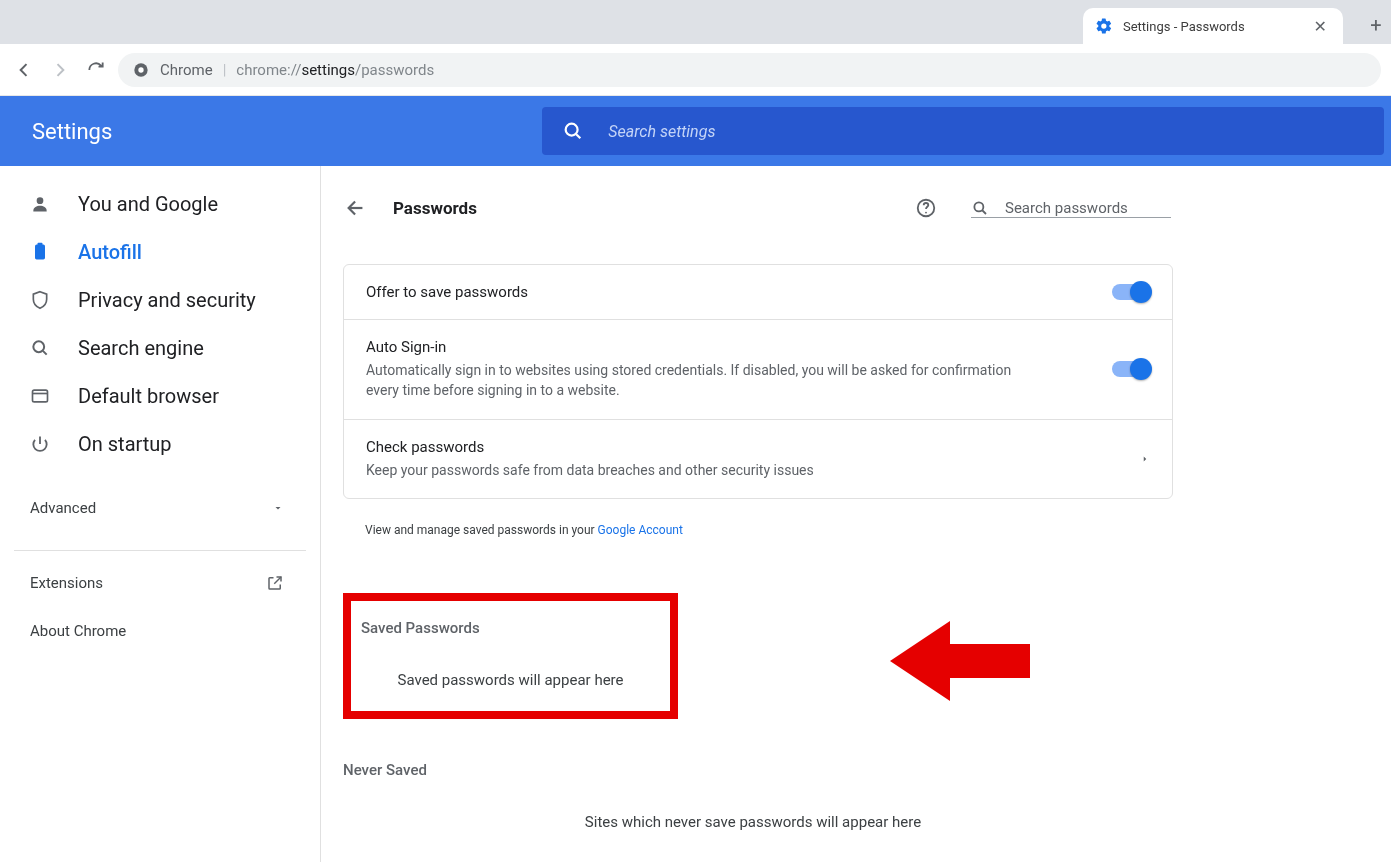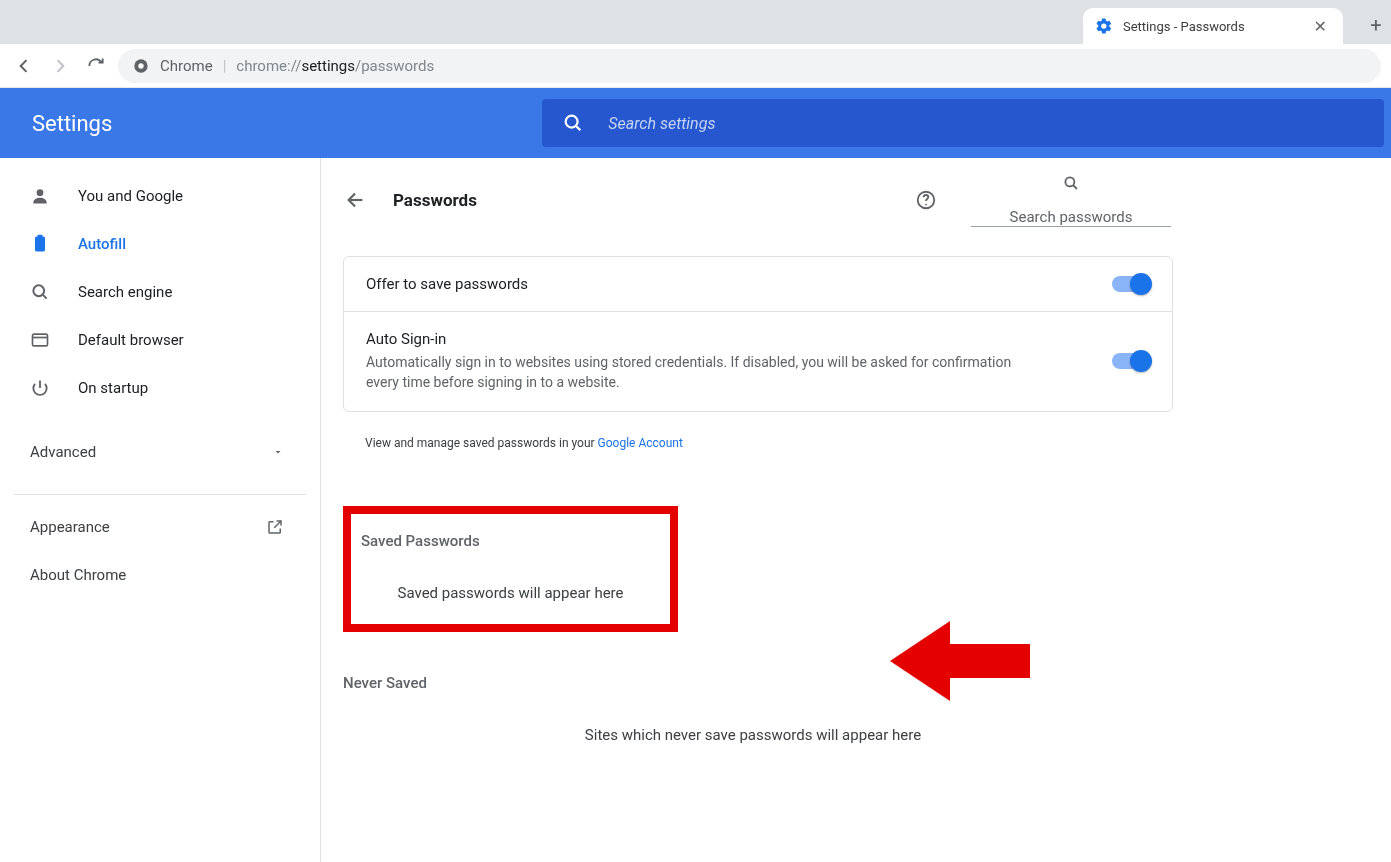--- a/index.html
+++ b/index.html
@@ -7,21 +7,21 @@
 
 
 .browser-chrome { background: #dee1e6; }
 .tab-strip { display: flex; align-items: flex-end; height: 44px; padding-left: 8px; justify-content: flex-end; }
 .tab { background: #fff; border-radius: 10px 10px 0 0; height: 36px; display: flex; align-items: center; padding: 0 12px; min-width: 260px; position: relative; }
 .tab .favicon { width: 18px; height: 18px; margin-right: 10px; display:flex; align-items:center; justify-content:center; }
 .tab .tab-title { font-size: 13px; color: #3c3c3c; flex: 1; }
 .tab .close-x { font-size: 16px; color: #5f6368; padding: 0 4px; cursor: pointer; }
 .new-tab-btn { width: 30px; height: 30px; display:flex; align-items:center; justify-content:center; margin-left: 18px; margin-bottom:4px; font-size: 20px; color:#5f6368; }
 
-.toolbar { background:#fff; display:flex; align-items:center; height:44px; padding: 0 10px; gap: 8px; border-bottom:1px solid #e8e8e8;}
+.toolbar { background:#fff; display:flex; align-items:center; height:52px; padding: 0 10px; gap: 8px; border-bottom:1px solid #e8e8e8;}
 .nav-btn { width:28px; height:28px; display:flex; align-items:center; justify-content:center; color:#5f6368; }
 .nav-btn.disabled { color:#bdc1c6; }
 .omnibox { flex:1; background:#f1f3f4; border-radius: 18px; height:34px; display:flex; align-items:center; padding: 0 14px; gap:10px; font-size:15px; color:#202124;}
 .omnibox .chrome-ico { width:18px; height:18px; display:flex; align-items:center; justify-content:center; }
 .omnibox .url-prefix { color:#5f6368; }
 .omnibox .sep { color:#bdc1c6; }
 .omnibox .url-bold { color:#202124; }
 .omnibox .url-dim { color:#80868b; }
 
 
@@ -32,35 +32,35 @@
 .search-bar .sicon { margin-right:24px; }
 .search-bar .placeholder { font-size:16px; color:#c4d4f7;font-style:italic; }
 
 
 .main { display:flex; height: calc(862px - 44px - 44px - 70px); }
 .sidebar { width: 320px; padding-top: 14px; font-size:15px; color:#202124; border-right: none; }
 .side-item { display:flex; align-items:center; height:48px; padding-left:30px; gap:26px; cursor:pointer; }
 .side-item .s-icon { width:22px; color:#5f6368; display:flex; }
 .side-item.active { color:#1a73e8; }
 .side-item.active .s-icon { color:#1a73e8; }
-.side-item .label { font-size:15px; }
+.side-item .label { font-size:20px; }
 .side-item.active .label { font-weight:500; }
 .advanced-row { display:flex; align-items:center; height:48px; padding-left:30px; padding-right:36px; justify-content:space-between; margin-top:16px; cursor:pointer; color:#3c4043;}
 .side-divider { height:1px; background:#e0e0e0; margin: 18px 14px 8px 14px; }
 .side-link { display:flex; align-items:center; height:48px; padding-left:30px; padding-right:36px; justify-content:space-between; color:#3c4043; cursor:pointer;}
 
 .content-wrap { flex:1; display:flex; justify-content:flex-start; border-left:1px solid #e0e0e0; }
 .content { width: 830px; margin-left: 22px; padding-top: 18px; }
 
 
 .page-head { display:flex; align-items:center; height:48px; gap:20px; padding:0 2px 0 2px;}
 .back-arrow { width:24px; color:#5f6368; cursor:pointer; }
 .page-title { font-size:17px; font-weight:700; color:#202124; flex:1; margin-left: 4px;}
 .help-icon { color:#5f6368; margin-right: 14px; }
-.pw-search { display:flex; align-items:center; border-bottom:1px solid #9aa0a6; width:200px; gap:16px; padding-bottom:0;flex-direction:column;}
+.pw-search { display:flex; align-items:center; border-bottom:1px solid #9aa0a6; width:200px; gap:16px; padding-bottom:0;}
 .pw-search .sicon { color:#5f6368; }
 .pw-search .ph { font-size:15px; color:#5f6368; }
 
 
 .card { border:1px solid #e0e0e0; border-radius:6px; margin-top: 32px; overflow:hidden; }
 .row { display:flex; align-items:center; padding: 18px 22px; border-bottom:1px solid #e0e0e0; }
 .row:last-child { border-bottom:none; }
 .row .text { flex:1; }
 .row .title { font-size:15px; color:#202124; }
 .row .desc { font-size:14px; color:#5f6368; margin-top:4px; line-height:1.45; max-width: 660px;}
@@ -169,20 +169,28 @@
       <span class="s-icon">
           <svg width="20" height="20" viewBox="0 0 24 24" fill="#1a73e8">
             <rect x="6" y="3" width="12" height="18" rx="2"></rect>
             <rect x="9" y="1" width="6" height="4" rx="1" fill="#1a73e8"></rect>
           </svg>
         </span>
       <span class="label">Autofill</span>
     </div>
     <div class="side-item">
       <span class="s-icon">
+          <svg width="20" height="20" viewBox="0 0 24 24" fill="none" stroke="#5f6368" stroke-width="2">
+            <path d="M12 2l8 3v6c0 5-3.5 9-8 11-4.5-2-8-6-8-11V5z"></path>
+          </svg>
+        </span>
+      <span class="label">Privacy and security</span>
+    </div>
+    <div class="side-item">
+      <span class="s-icon">
           <svg width="20" height="20" viewBox="0 0 24 24" fill="none" stroke="#5f6368" stroke-width="2.4">
             <circle cx="10.5" cy="10.5" r="6.5"></circle>
             <path d="M20 20l-4.5-4.5"></path>
           </svg>
         </span>
       <span class="label">Search engine</span>
     </div>
     <div class="side-item">
       <span class="s-icon">
           <svg width="20" height="20" viewBox="0 0 24 24" fill="none" stroke="#5f6368" stroke-width="2">
@@ -207,21 +215,21 @@
       <span>
           <svg width="12" height="12" viewBox="0 0 24 24" fill="#5f6368">
             <path d="M7 10l5 5 5-5z"></path>
           </svg>
         </span>
     </div>
 
     <div class="side-divider"></div>
 
     <div class="side-link">
-      <span>Appearance</span>
+      <span>Extensions</span>
       <span>
           <svg width="18" height="18" viewBox="0 0 24 24" fill="none" stroke="#5f6368" stroke-width="2">
             <path d="M14 4h6v6"></path>
             <path d="M20 4l-9 9"></path>
             <path d="M19 14v5a1 1 0 0 1-1 1H5a1 1 0 0 1-1-1V6a1 1 0 0 1 1-1h5"></path>
           </svg>
         </span>
     </div>
     <div class="side-link">
       <span>About Chrome</span>
@@ -263,20 +271,31 @@
           </div>
           <div class="toggle"></div>
         </div>
         <div class="row">
           <div class="text">
             <div class="title">Auto Sign-in</div>
             <div class="desc">Automatically sign in to websites using stored credentials. If disabled, you will be asked for confirmation every time before signing in to a website.</div>
           </div>
           <div class="toggle"></div>
         </div>
+        <div class="row">
+          <div class="text">
+            <div class="title">Check passwords</div>
+            <div class="desc">Keep your passwords safe from data breaches and other security issues</div>
+          </div>
+          <span class="chev-right">
+              <svg width="10" height="10" viewBox="0 0 24 24" fill="#5f6368">
+                <path d="M9 6l6 6-6 6z"></path>
+              </svg>
+            </span>
+        </div>
       </div>
 
       <div class="manage-row">
         <span>View and manage saved passwords in your </span><a href="#">Google Account</a>
       </div>
 
       <div class="saved-pw-box">
         <div class="sp-title">Saved Passwords</div>
         <div class="sp-empty">Saved passwords will appear here</div>
       </div>

